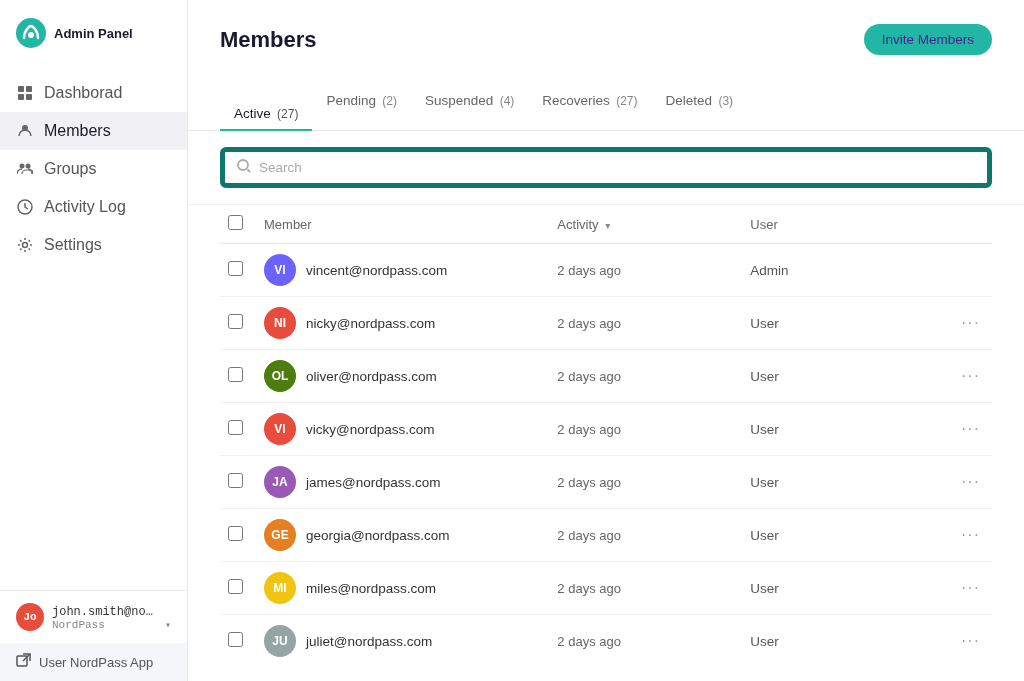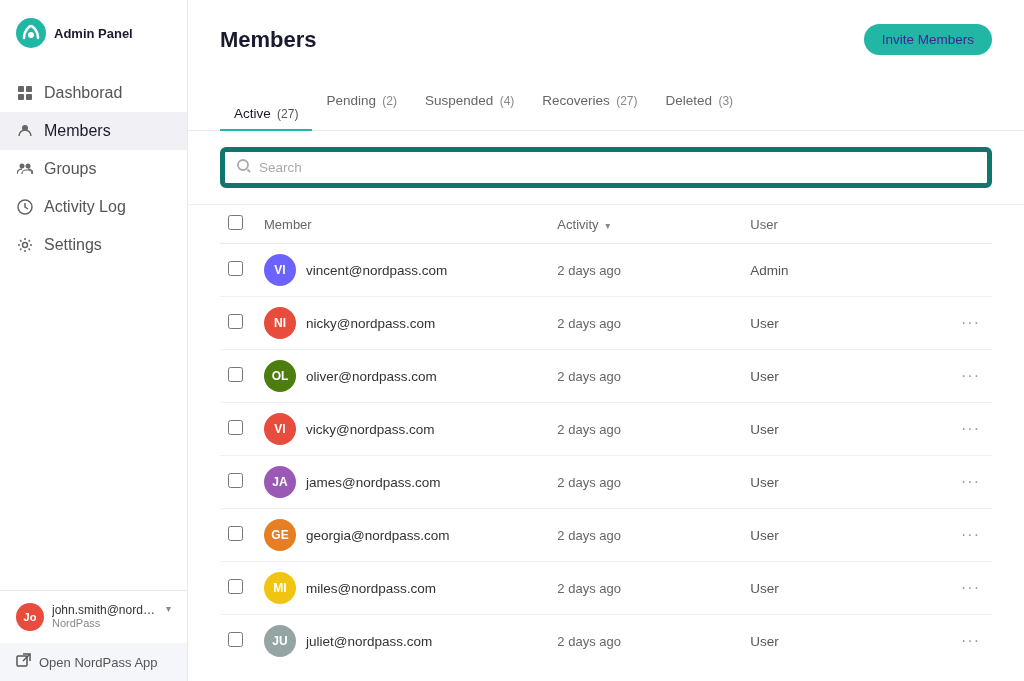--- a/index.html
+++ b/index.html
@@ -44,24 +44,25 @@
       font-size: 16px;
       border-radius: 0;
     }
     .nav-item.active { background: #f0f0f5; color: #1a1a2e; font-weight: 500; }
     .nav-icon { width: 18px; height: 18px; display: flex; align-items: center; justify-content: center; color: #666; flex-shrink: 0; }
     .sidebar-footer {
       border-top: 1px solid #e8e8e8;
     }
     .user-info {
       display: flex;
-      align-items: flex-start;
+      align-items: flex-end;
       padding: 12px 16px;
       gap: 8px;
       cursor: pointer;
+      font-family: Liberation Mono, monospace;
     }
     .user-avatar {
       width: 28px;
       height: 28px;
       border-radius: 50%;
       background: #e74c3c;
       color: #fff;
       font-size: 11px;
       display: flex;
       align-items: center;
@@ -301,21 +302,21 @@
       <span class="chevron-icon">▾</span>
     </div>
     <div class="open-app">
       <span>
         <svg width="15" height="15" viewBox="0 0 15 15" fill="none" stroke="#555" stroke-width="1.5">
             <rect x="1" y="3" width="10" height="10" rx="1"></rect>
             <path d="M7 1h7v7"></path>
             <path d="M7 8L14 1"></path>
           </svg>
       </span>
-      <span>Open NordPass App</span>
+      <span>User NordPass App</span>
     </div>
   </div>
 </aside>
 
 <main class="main">
   <div class="main-header">
     <h1 class="page-title">Members</h1>
     <button class="invite-btn">Invite Members</button>
   </div>
 

